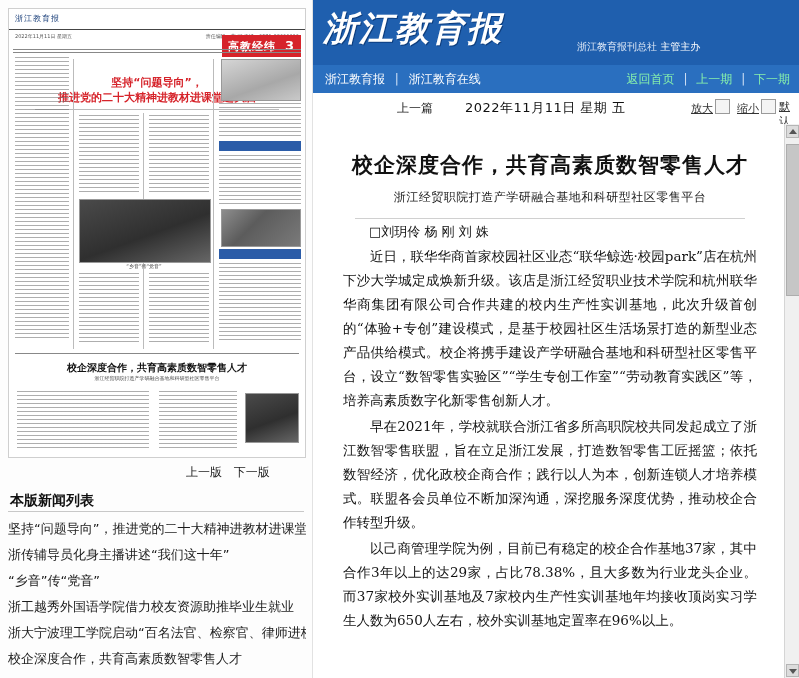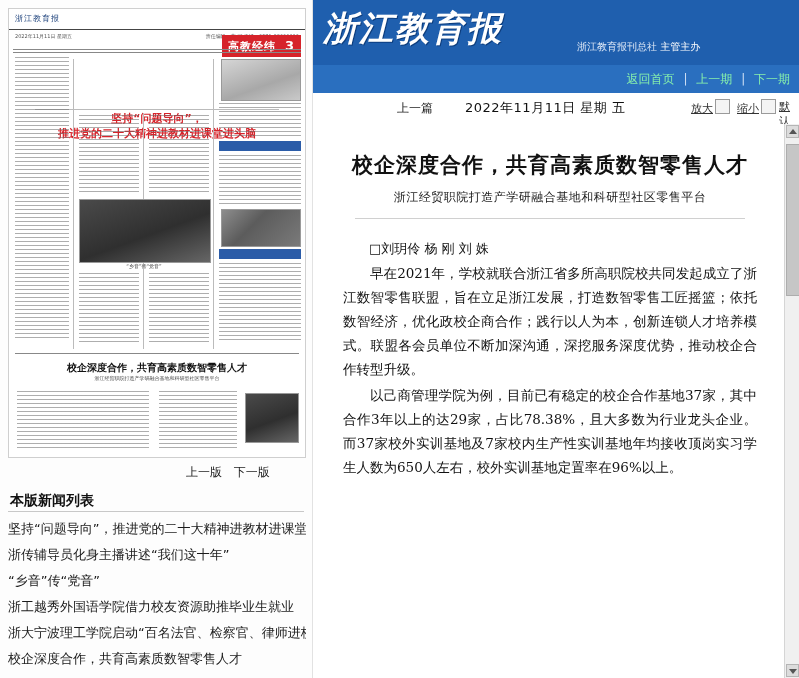--- a/index.html
+++ b/index.html
@@ -54,21 +54,21 @@
     font-size: 11px; font-weight: bold;
     padding: 3px 6px 3px 6px;
     letter-spacing: 1px;
   }
   .pt-rule {
     position: absolute; left: 4px; right: 4px; height: 1px; background: #888;
   }
   .pt-main-head {
     position: absolute; left: 26px; top: 66px; width: 244px;
     text-align: center; color: #d6232a;
-    font-size: 11px; font-weight: bold; line-height: 15px; margin-top: 36px;
+    font-size: 11px; font-weight: bold; line-height: 15px;
   }
   .pt-photo {
     position: absolute;
     background: linear-gradient(135deg,#8d8d8d 0%,#5c5c5c 40%,#7a7a7a 100%);
     border: 1px solid #999;
   }
   .pt-photo.dark {
     background: linear-gradient(160deg,#4a4a4a 0%,#2f2f2f 55%,#666 100%);
   }
   .pt-photo.light {
@@ -273,21 +273,21 @@
     text-align: center;
     margin-top: 9px;
     letter-spacing: .5px;
   }
   #art-rule {
     margin: 12px auto 0 auto;
     width: 390px; height: 1px;
     background: #d0d0d0;
   }
   #art-byline {
-    margin-top: 18px;
+    margin-top: 1px;
     font-size: 13px;
     color: #111;
     text-indent: 2em;
     line-height: 24px;
   }
   .art-para {
     font-family: "DejaVu Serif", "Liberation Serif", serif;
     font-size: 13.5px;
     line-height: 24px;
     color: #111;
@@ -416,20 +416,25 @@
 
     <div id="banner">
       <div id="banner-logo">浙江教育报</div>
       <div id="banner-sub">
         <span>浙江教育报刊总社</span>
         <b>主管主办</b>
       </div>
     </div>
 
     <div id="navbar">
+      <div id="nav-left">
+        <a>浙江教育报</a>
+        <span class="sep">|</span>
+        <a>浙江教育在线</a>
+      </div>
       <div id="nav-right">
         <a>返回首页</a>
         <span class="sep">|</span>
         <a>上一期</a>
         <span class="sep">|</span>
         <a>下一期</a>
       </div>
     </div>
 
     <div id="toolbar">
@@ -445,20 +450,21 @@
         <span>默认</span><span class="zoom-box"></span>
       </span>
     </div>
 
     <div id="article">
       <div id="art-inner">
         <div id="art-title">校企深度合作，共育高素质数智零售人才</div>
         <div id="art-subtitle">浙江经贸职院打造产学研融合基地和科研型社区零售平台</div>
         <div id="art-rule"></div>
         <div id="art-byline">□刘玥伶  杨 刚  刘 姝</div>
+        <p class="art-para">近日，联华华商首家校园社区业态“联华鲸选·校园park”店在杭州下沙大学城定成焕新升级。该店是浙江经贸职业技术学院和杭州联华华商集团有限公司合作共建的校内生产性实训基地，此次升级首创的“体验+专创”建设模式，是基于校园社区生活场景打造的新型业态产品供给模式。校企将携手建设产学研融合基地和科研型社区零售平台，设立“数智零售实验区”“学生专创工作室”“劳动教育实践区”等，培养高素质数字化新零售创新人才。</p>
         <p class="art-para">早在2021年，学校就联合浙江省多所高职院校共同发起成立了浙江数智零售联盟，旨在立足浙江发展，打造数智零售工匠摇篮；依托数智经济，优化政校企商合作；践行以人为本，创新连锁人才培养模式。联盟各会员单位不断加深沟通，深挖服务深度优势，推动校企合作转型升级。</p>
         <p class="art-para">以己商管理学院为例，目前已有稳定的校企合作基地37家，其中合作3年以上的达29家，占比78.38%，且大多数为行业龙头企业。而37家校外实训基地及7家校内生产性实训基地年均接收顶岗实习学生人数为650人左右，校外实训基地定置率在96%以上。</p>
 
       </div>
     </div>
 
     <div id="scrollbar">
       <div class="scroll-arrow up">
           <i></i>
         </div>

